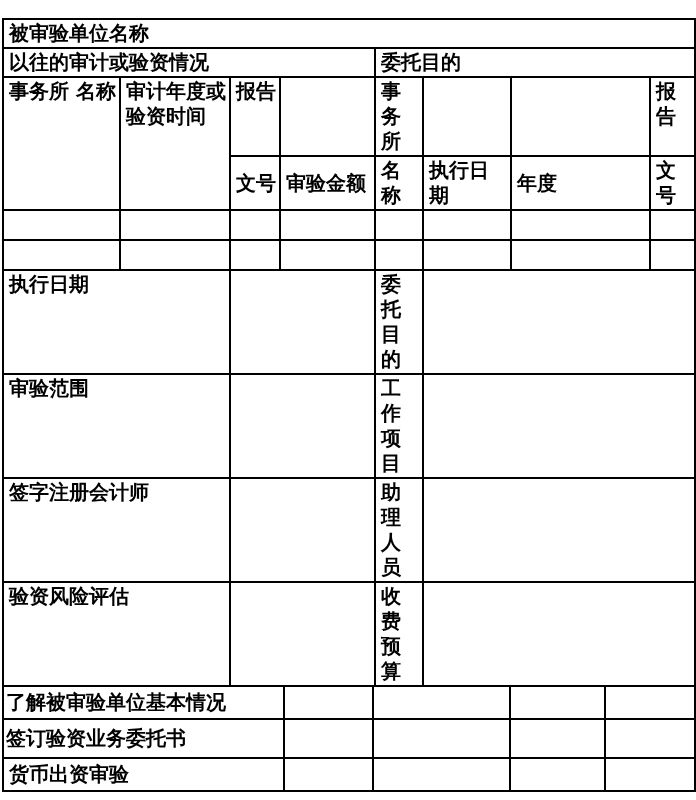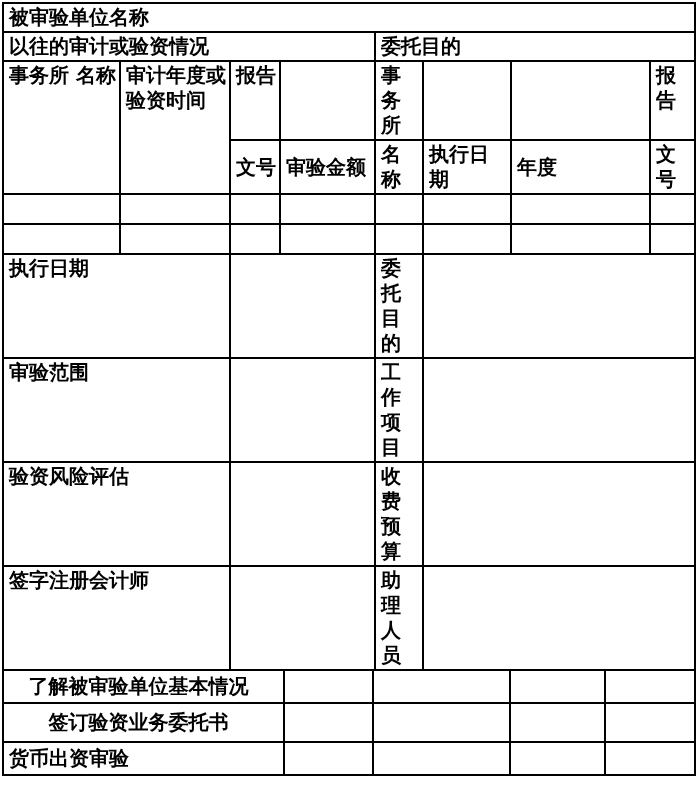--- a/index.html
+++ b/index.html
@@ -15,34 +15,34 @@
     margin-left: 2px;
     width: 692px;
     font-family: "DejaVu Sans", "Liberation Sans", sans-serif;
   }
   table.grid {
     border-collapse: collapse;
     table-layout: fixed;
     width: 692px;
     margin-top: -2px;
   }
-  table.grid.first { margin-top: 0; }
+  table.grid.first { margin-top: 16px; }
   td {
     border: 2px solid #000000;
     font-size: 20px;
     font-weight: bold;
     color: #000000;
     line-height: 25px;
     padding: 1px 2px 1px 5px;
     vertical-align: middle;
     overflow: hidden;
     word-break: break-all;
   }
   td.top { vertical-align: top; }
-  td.c { text-align: center; padding-left: 2px; padding-right: 12px; }
+  td.c { padding-left: 2px; padding-right: 12px; }
 </style>
 </head>
 <body>
 
 <div class="doc">
 
   <table class="grid first">
     <colgroup>
         <col style="width:692px">
       </colgroup>
@@ -132,30 +132,30 @@
       <td class="top"></td>
       <td class="top">委托目的</td>
       <td class="top"></td>
     </tr>
     <tr style="height:54px">
       <td class="top">审验范围</td>
       <td class="top"></td>
       <td class="top">工作项目</td>
       <td class="top"></td>
     </tr>
+    <tr style="height:48px">
+      <td class="top">签字注册会计师</td>
+      <td class="top"></td>
+      <td class="top">助理人员</td>
+      <td class="top"></td>
+    </tr>
     <tr style="height:62px">
       <td class="top">验资风险评估</td>
       <td class="top"></td>
       <td class="top">收费预算</td>
-      <td class="top"></td>
-    </tr>
-    <tr style="height:48px">
-      <td class="top">签字注册会计师</td>
-      <td class="top"></td>
-      <td class="top">助理人员</td>
       <td class="top"></td>
     </tr>
   </tbody>
     </table>
 
 
   <table class="grid">
     <colgroup>
       <col style="width:281px">
         <col style="width:89px">

